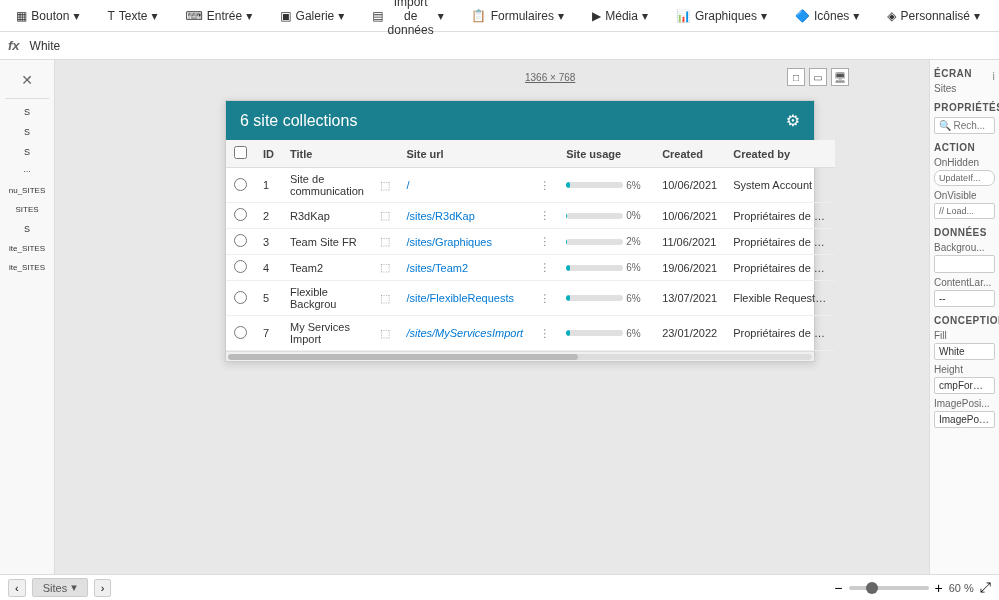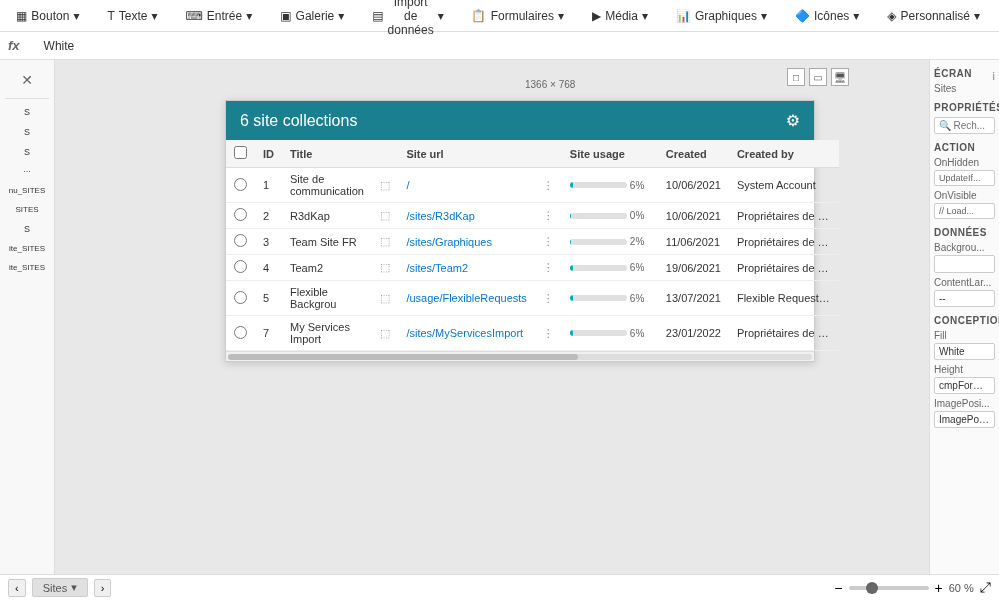--- a/index.html
+++ b/index.html
@@ -25,21 +25,21 @@
     .toolbar-sep { width: 1px; height: 18px; background: #ccc; margin: 0 2px; }
 
     
     .formula-bar {
       height: 28px;
       background: #fff;
       border-bottom: 1px solid #ddd;
       display: flex;
       align-items: center;
       padding: 0 8px;
-      gap: 20px;
+      gap: 6px;
     }
     .formula-bar-fx { font-style: italic; font-weight: bold; color: #666; font-size: 13px; margin-right: 4px; }
     .formula-bar-value { font-size: 12px; color: #333; }
 
     
     .main-area {
       display: flex;
       height: calc(600px - 32px - 28px - 26px);
       position: relative;
     }
@@ -317,21 +317,21 @@
     <div class="sidebar-item-label" style="font-size:8px;">···</div>
     <div class="sidebar-item-label" style="font-size:8px;">nu_SITES</div>
     <div class="sidebar-item-label" style="font-size:8px;">SITES</div>
     <div class="sidebar-item-label">S</div>
     <div class="sidebar-item-label" style="font-size:8px;">ite_SITES</div>
     <div class="sidebar-item-label" style="font-size:8px;">ite_SITES</div>
   </div>
 
   <div class="canvas-area">
 
-    <span class="screen-dim" style="left: 470px; top: 19px;">1366 × 768</span>
+    <span class="screen-dim" style="left: 470px; top: 12px; text-decoration: underline;">1366 × 768</span>
 
     <div class="frame-controls" style="top: 8px; right: 80px;">
       <button class="frame-ctrl-btn">□</button>
       <button class="frame-ctrl-btn">▭</button>
       <button class="frame-ctrl-btn">🖥</button>
     </div>
 
     <div class="app-frame">
 
       <div class="app-header">
@@ -436,41 +436,41 @@
     <td>19/06/2021</td>
     <td style="max-width:110px;overflow:hidden;text-overflow:ellipsis;white-space:nowrap;">Propriétaires de Team2</td>
   </tr>
             <tr>
     <td class="radio-col">
       <input type="radio" style="width: 13px; height: 13px;">
     </td>
     <td>5</td>
     <td>Flexible Backgrou</td>
     <td style="color:#888;font-size:11px;">⬚</td>
-    <td style="color:#0078d4;cursor:pointer;">/usage/FlexibleRequests</td>
+    <td style="color:#0078d4;cursor:pointer;">/site/FlexibleRequests</td>
     <td style="color:#888;cursor:pointer;">⋮</td>
     <td>
       <div class="usage-bar-container">
         <div class="usage-bar-track">
           <div class="usage-bar-fill" style="width:6%;background:#00b0c0;"></div>
         </div>
         <span class="usage-text">6%</span>
       </div>
     </td>
     <td>13/07/2021</td>
     <td style="max-width:110px;overflow:hidden;text-overflow:ellipsis;white-space:nowrap;">Flexible Requests Owners</td>
   </tr>
             <tr>
     <td class="radio-col">
       <input type="radio" style="width: 13px; height: 13px;">
     </td>
     <td>7</td>
     <td>My Services Import</td>
     <td style="color:#888;font-size:11px;">⬚</td>
-    <td style="color:#0078d4;cursor:pointer;">/sites/MyServicesImport</td>
+    <td style="color:#0078d4;cursor:pointer;font-style:italic;">/sites/MyServicesImport</td>
     <td style="color:#888;cursor:pointer;">⋮</td>
     <td>
       <div class="usage-bar-container">
         <div class="usage-bar-track">
           <div class="usage-bar-fill" style="width:6%;background:#00b0c0;"></div>
         </div>
         <span class="usage-text">6%</span>
       </div>
     </td>
     <td>23/01/2022</td>
@@ -502,21 +502,21 @@
       <div class="right-panel-title">Propriétés</div>
       <div class="search-box">
         <span style="font-size:10px;color:#888;">🔍</span>
         <input type="text" style="border: none; outline: none; font-size: 10px; width: 100%;" placeholder="Rech...">
       </div>
     </div>
 
     <div class="right-panel-section">
       <div class="right-panel-title">ACTION</div>
       <div class="right-panel-label">OnHidden</div>
-      <div class="right-panel-label" style="background:#fff;border:1px solid #ccc;padding:2px 4px;border-radius:2px;margin-bottom:4px;font-size:9px;overflow:hidden;text-overflow:ellipsis;white-space:nowrap;">UpdateIf...</div>
+      <div class="right-panel-label" style="background:#fff;border:1px solid #ccc;padding:2px 4px;border-radius:7px;margin-bottom:4px;font-size:9px;overflow:hidden;text-overflow:ellipsis;white-space:nowrap;">UpdateIf...</div>
       <div class="right-panel-label">OnVisible</div>
       <div class="right-panel-label" style="background:#fff;border:1px solid #ccc;padding:2px 4px;border-radius:2px;margin-bottom:4px;font-size:9px;overflow:hidden;text-overflow:ellipsis;white-space:nowrap;">// Load...</div>
     </div>
 
     <div class="right-panel-section">
       <div class="right-panel-title">DONNÉES</div>
       <div class="right-panel-label">Backgrou...</div>
       <div class="right-panel-value" style="height:18px;"></div>
       <div class="right-panel-label">ContentLar...</div>
       <div class="right-panel-value">--</div>

